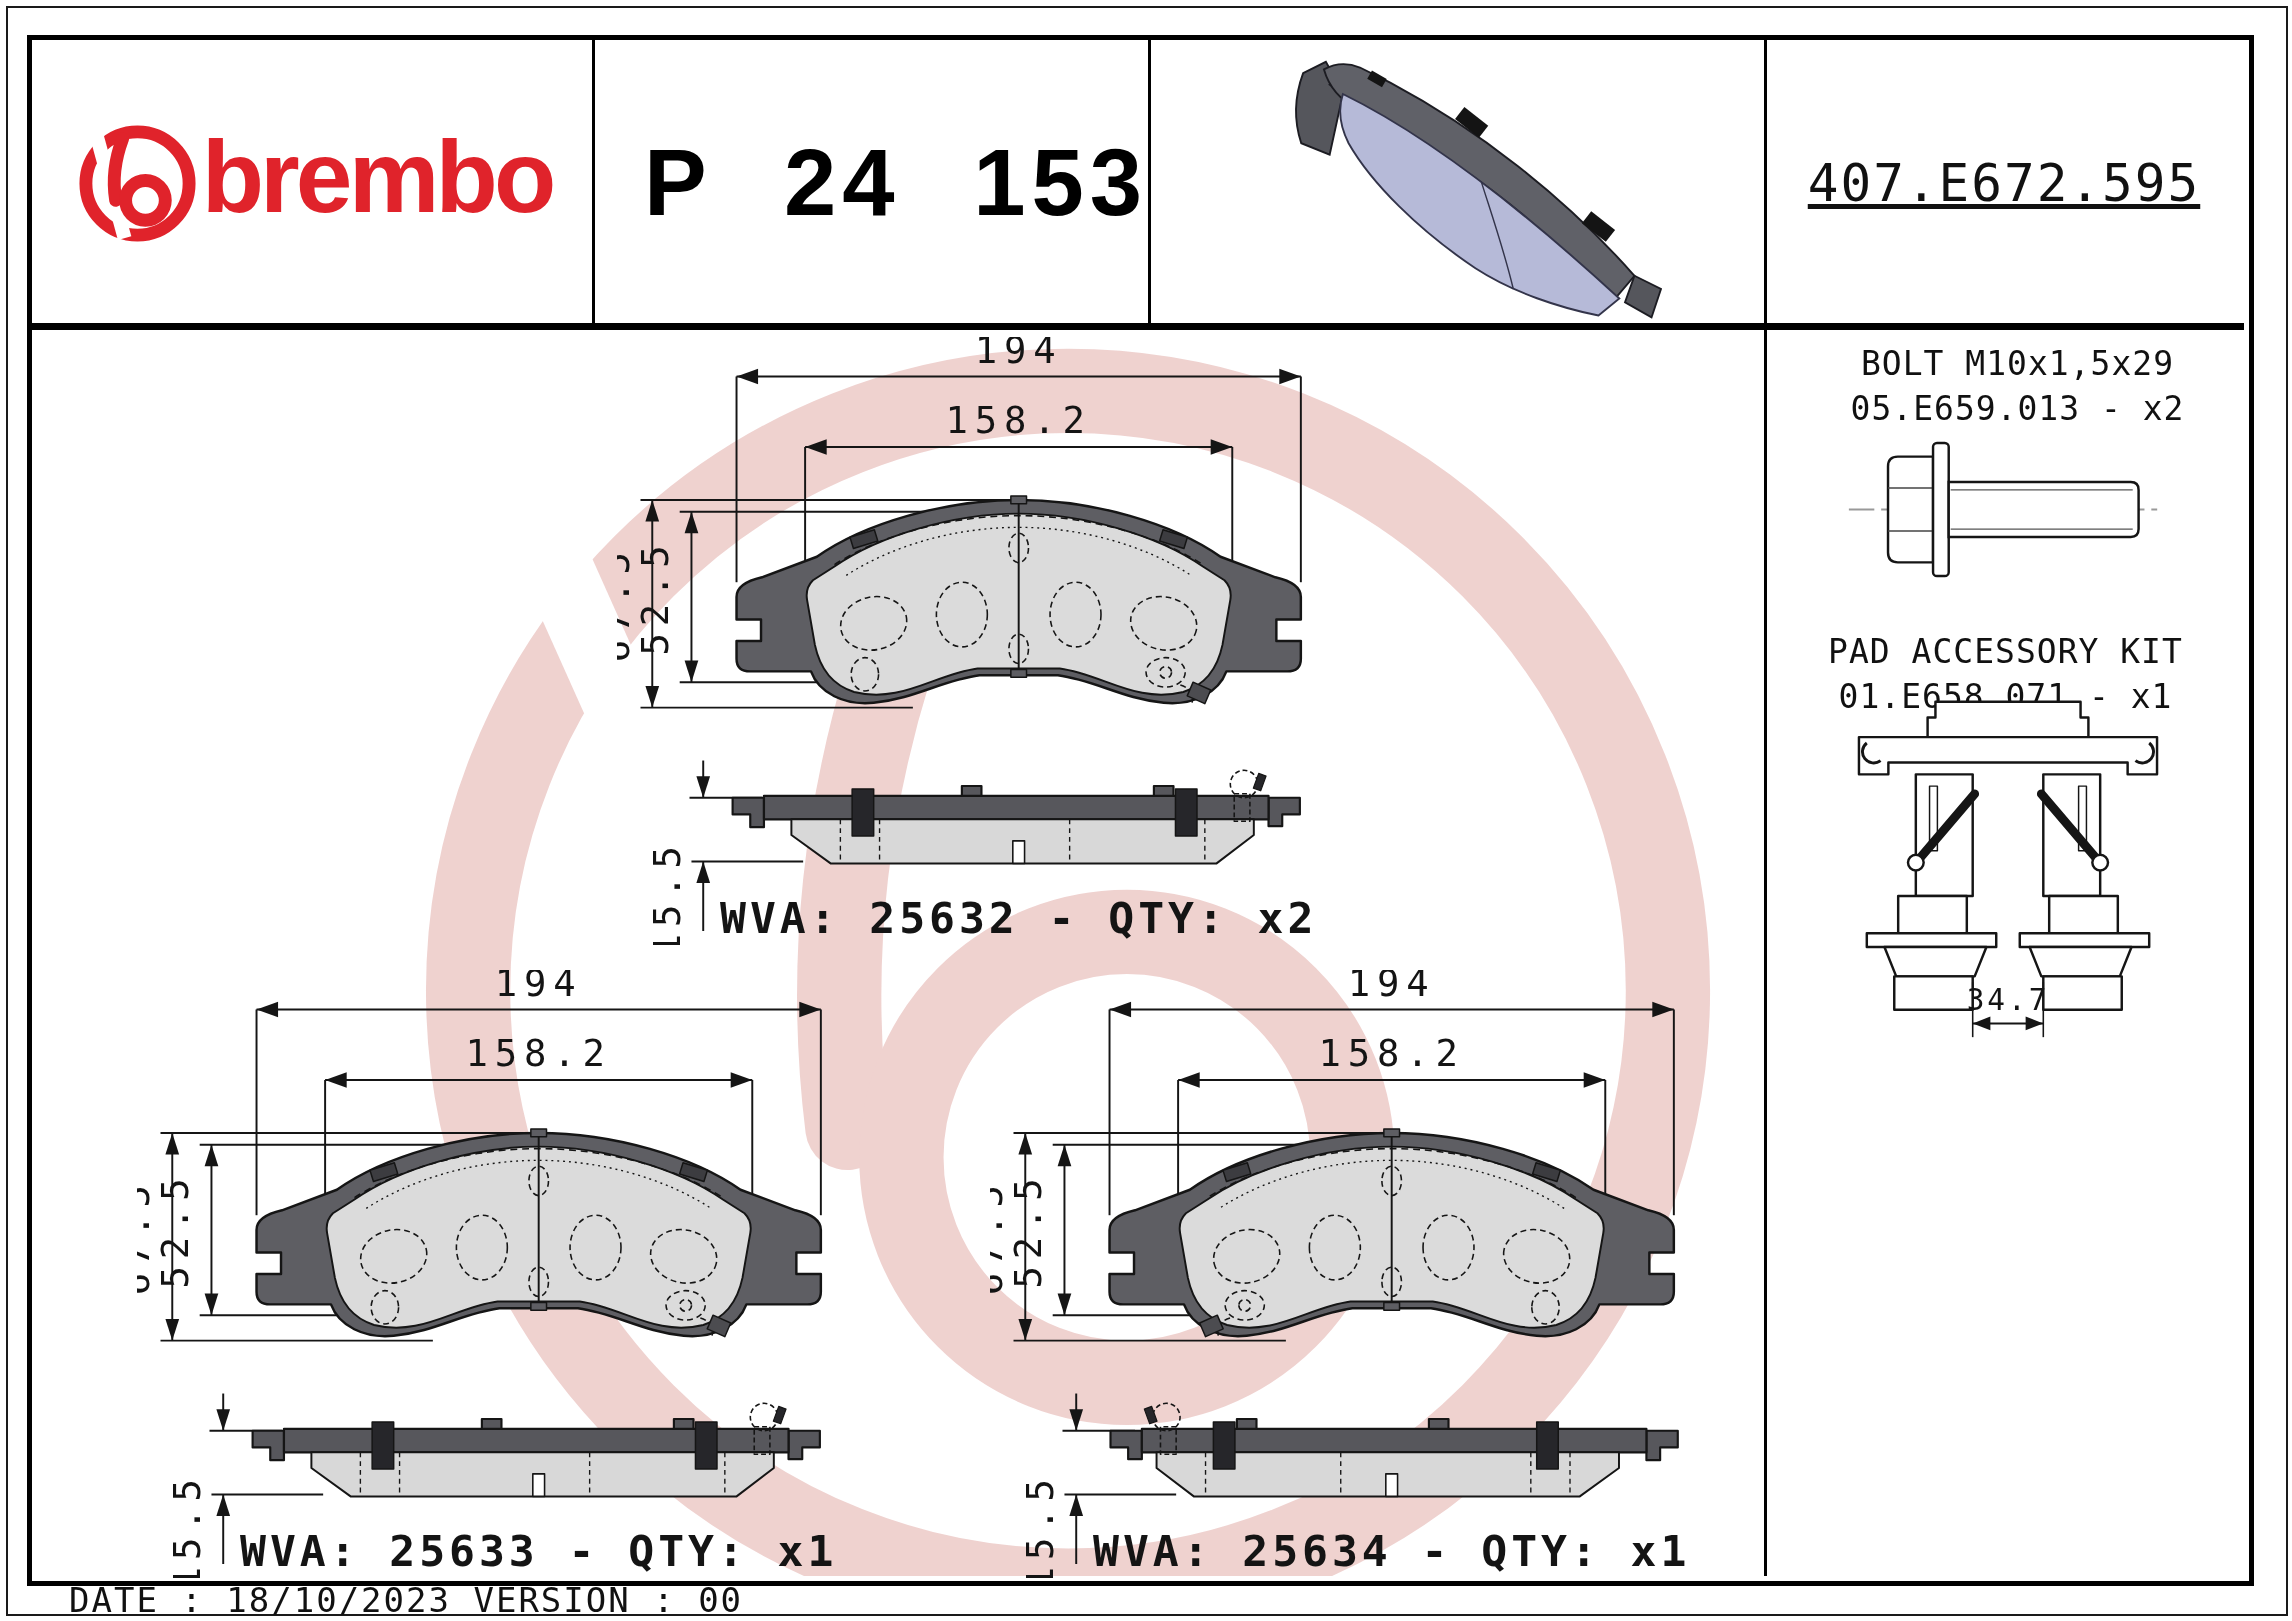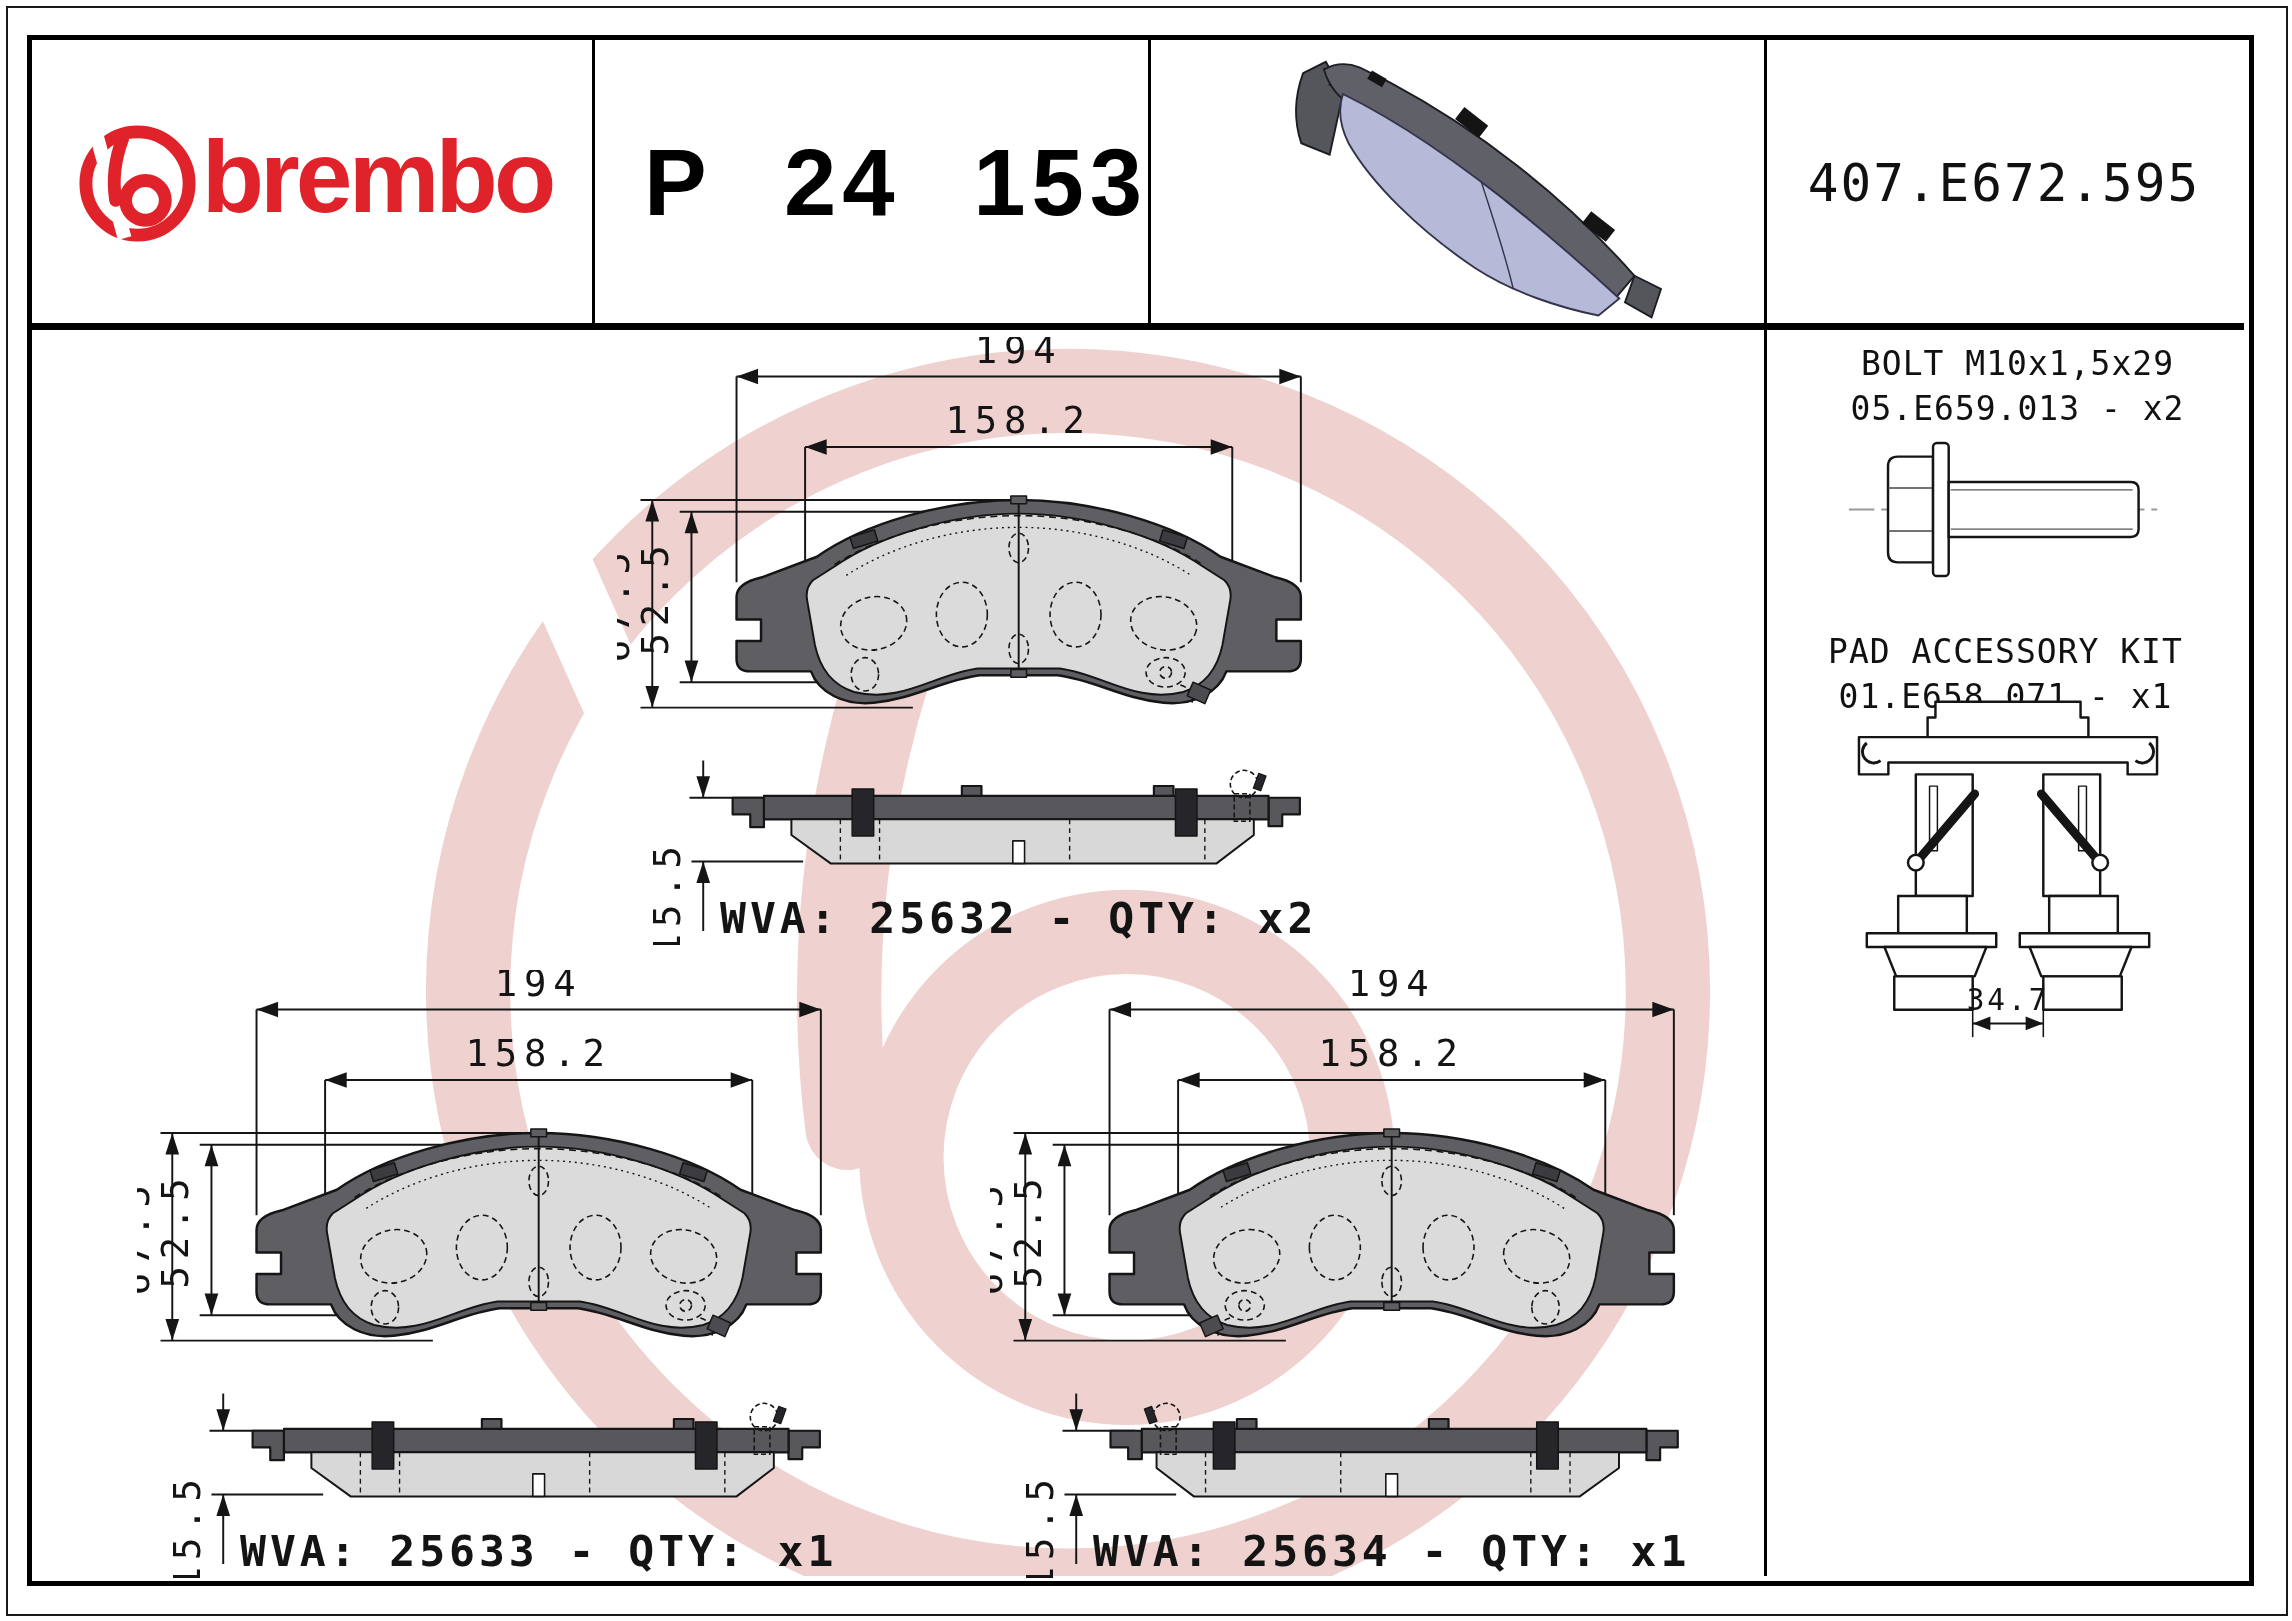--- a/index.html
+++ b/index.html
@@ -11,21 +11,21 @@
   .hline{position:absolute;background:#000;height:6.9px;}
   .cell{position:absolute;display:flex;align-items:center;justify-content:center;}
   .brand-cell{left:33px;top:41px;width:559px;height:284px;gap:0;}
   .brand-word{font-family:"Liberation Sans","DejaVu Sans",sans-serif;font-weight:bold;
               font-size:102px;letter-spacing:-3.9px;color:#e0232b;line-height:1;transform:translateY(-5.9px);}
   .title-cell{left:592px;top:41px;width:556px;height:284px;padding-left:26px;}
   .part-number{font-family:"Liberation Sans","DejaVu Sans",sans-serif;font-weight:bold;
                font-size:94px;letter-spacing:5.9px;word-spacing:41px;color:#000;}
   .image-cell{left:1148px;top:41px;width:617px;height:284px;}
   .code-cell{left:1764px;top:41px;width:480px;height:284px;}
-  .ref-code{font-size:51px;letter-spacing:2px;}
+  .ref-code{font-size:51px;letter-spacing:2px;text-decoration:underline;}
   .sidebar-text{position:absolute;left:1767px;width:477px;text-align:center;font-size:33px;letter-spacing:1px;line-height:45px;}
   .blocksvg{position:absolute;}
   svg text{font-family:"DejaVu Sans Mono","Liberation Mono",monospace;fill:#141414;}
   .dimtext{font-size:38px;letter-spacing:7px;text-anchor:middle;}
   .kitdim{font-size:30px;letter-spacing:3px;text-anchor:middle;}
   .wvatext{font-size:44px;font-weight:bold;letter-spacing:4px;text-anchor:middle;}
   .footer{position:absolute;left:69px;top:1580px;font-size:34px;letter-spacing:2px;}
   .watermark{position:absolute;left:27.4px;top:329px;mix-blend-mode:multiply;opacity:.55;pointer-events:none;}
 </style>
 </head>
@@ -246,15 +246,16 @@
     <use href="#g-fv" transform="translate(820,0) scale(-1,1)"></use>
     <use href="#g-sv" transform="translate(820,0) scale(-1,1)"></use>
     <text class="dimtext" x="410" y="26">194</text>
     <text class="dimtext" x="410" y="98">158.2</text>
     <text class="dimtext" x="12" y="272" transform="rotate(-90 12 272)">67.5</text>
     <text class="dimtext" x="52" y="265" transform="rotate(-90 52 265)">52.5</text>
     <text class="dimtext" x="64" y="572" transform="rotate(-90 64 572)">15.5</text>
     <text class="wvatext" x="410" y="608">WVA: 25634 - QTY: x1</text>
   </svg>
 
+  <div class="footer">DATE : 18/10/2023 VERSION : 00</div>
 
 </div>
 
 
 </body></html>

